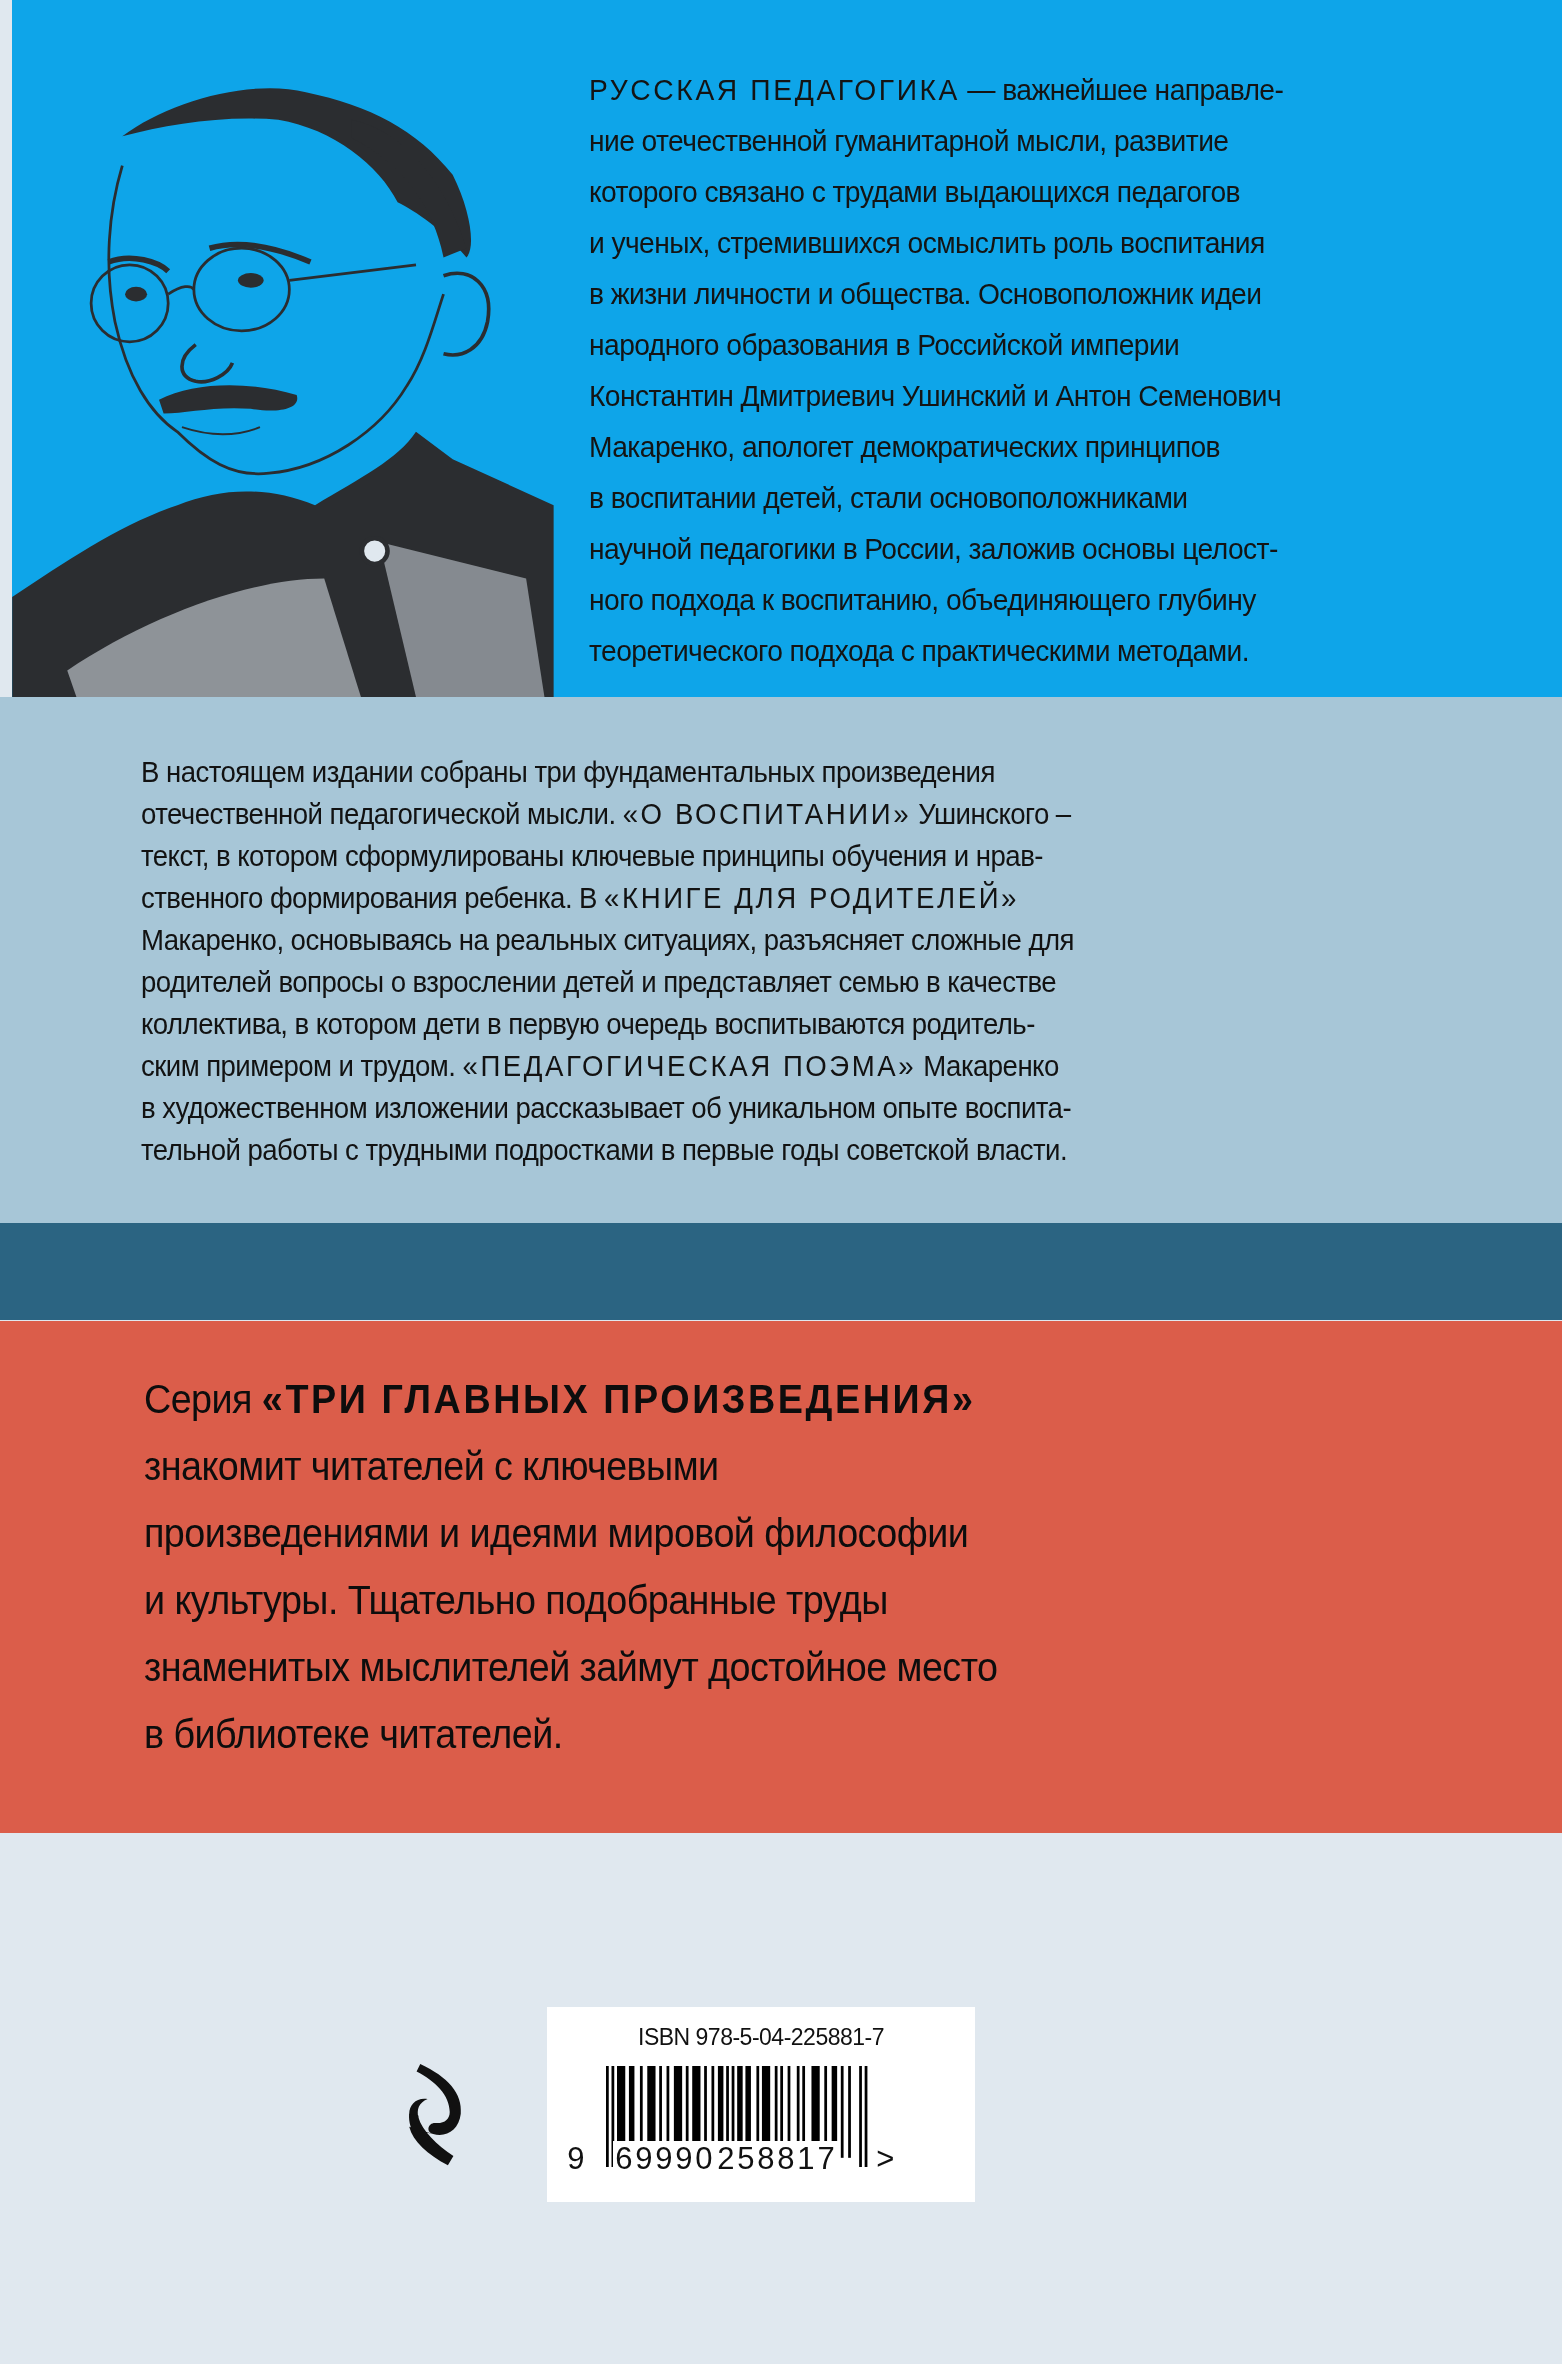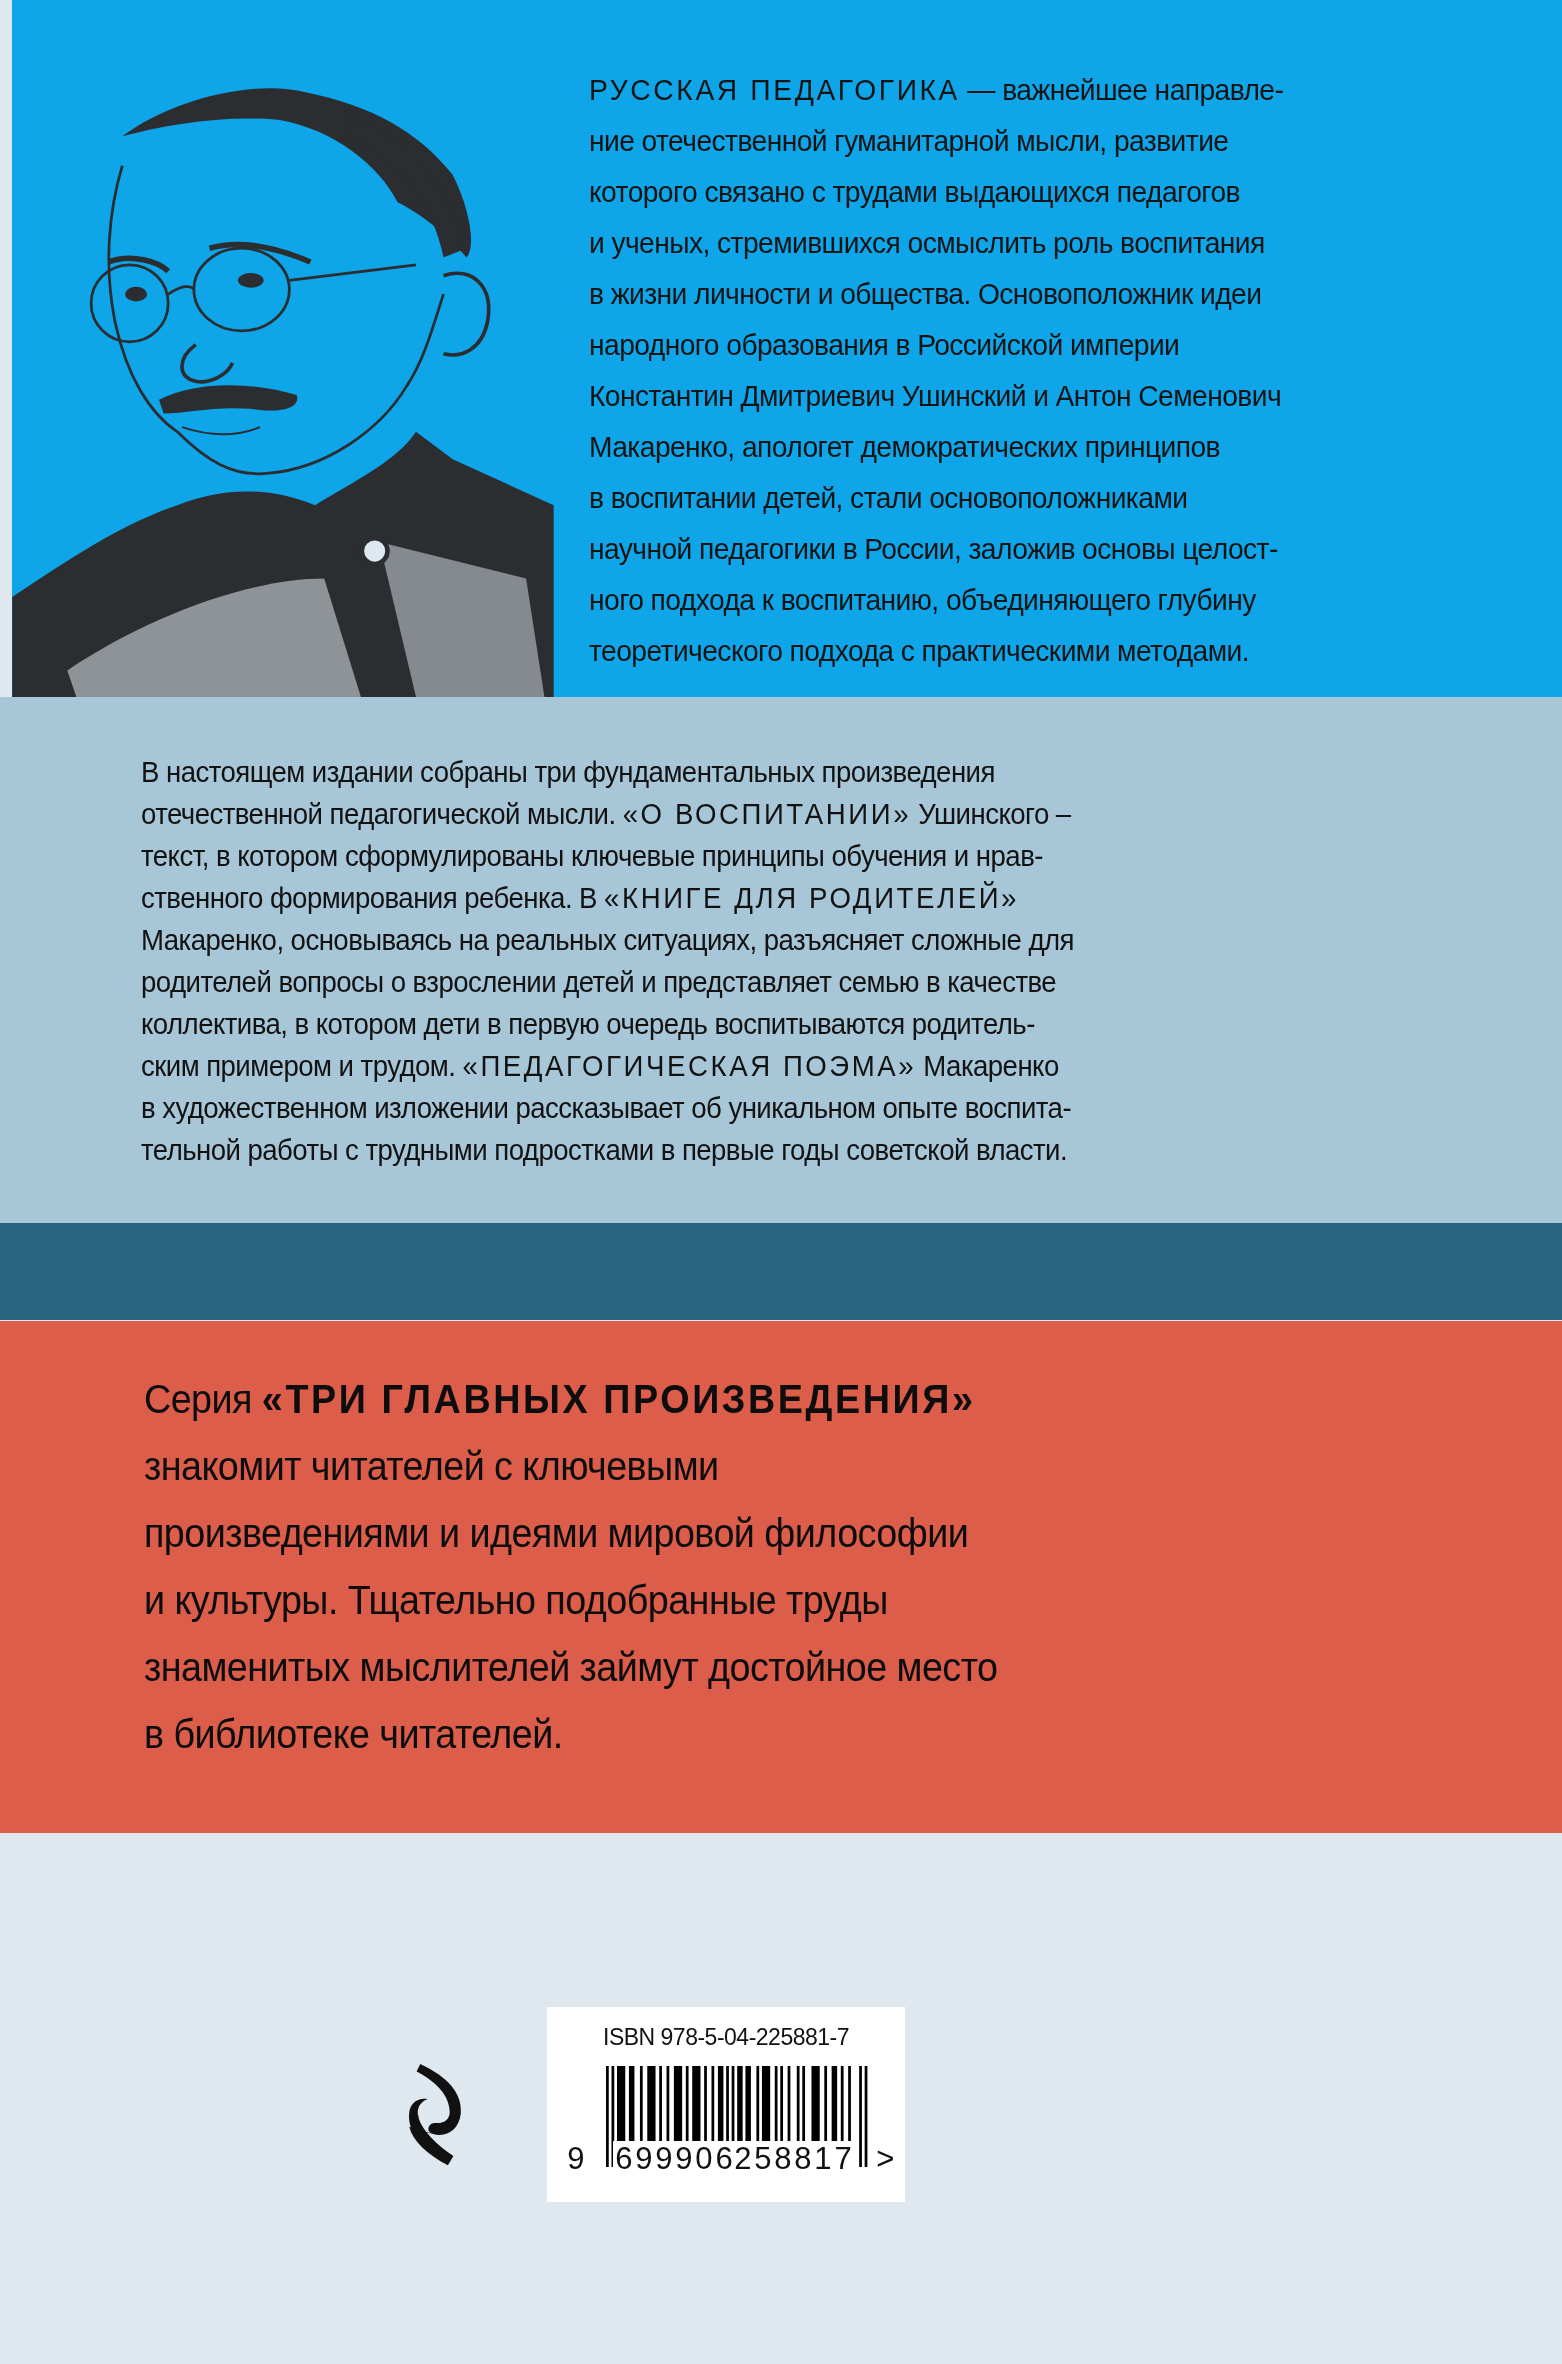--- a/index.html
+++ b/index.html
@@ -33,21 +33,21 @@
   .series {
     position: absolute; left: 144px; top: 1366px; width: 1377px;
     font-size: 41px; line-height: 67px; letter-spacing: -0.6px; color: #0d0d0d;
     transform: scaleX(0.92); transform-origin: left top;
   }
   .series .caps { font-weight: 700; letter-spacing: 2.8px; }
 
   .section-bottom { position: absolute; left: 0; top: 1833px; width: 1562px; height: 532px; background: #e0e8ef; }
   .logo { position: absolute; left: 400px; top: 2053px; width: 70px; height: 116px; }
   .barcode-box {
-    position: absolute; left: 547px; top: 2007px; width: 358px; height: 195px; background: #ffffff;
+    position: absolute; left: 547px; top: 2007px; width: 428px; height: 195px; background: #ffffff;
   }
   .isbn-text {
     position: absolute; left: 0; top: 16.5px; width: 100%; text-align: center;
     font-size: 23px; color: #111; letter-spacing: -0.5px;
   }
   .bars { position: absolute; left: 59px; top: 59px; width: 266px; height: 101px; }
   .digits {
     position: absolute; left: 18.4px; top: 134px; width: 331px; height: 46px;
     font-size: 31px; color: #111;
   }
@@ -173,17 +173,17 @@
         <rect x="246" y="0" width="6" height="100"></rect>
       <rect x="256" y="0" width="3" height="100"></rect>
         <rect x="264" y="0" width="3" height="100"></rect>
       <rect x="276" y="0" width="3" height="110"></rect>
         <rect x="282" y="0" width="3" height="110"></rect>
     </g>
   </svg>
   <div class="digits">
     <span style="left:0px;">9</span>
     <span style="left:48px; letter-spacing:2.8px;">699906</span>
-    <span style="left:167px; letter-spacing:2.8px;">258817</span>
+    <span style="left:150px; letter-spacing:2.8px;">258817</span>
     <span style="left:309px;">&gt;</span>
   </div>
 </div>
 
 
 </body></html>

